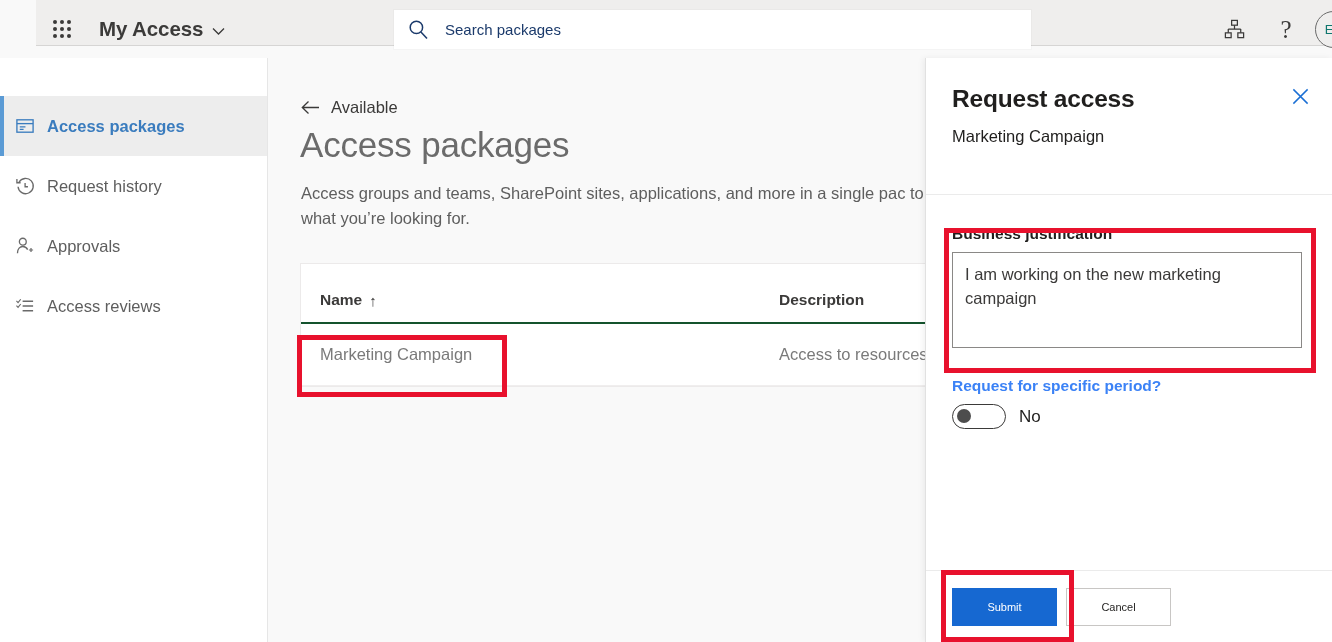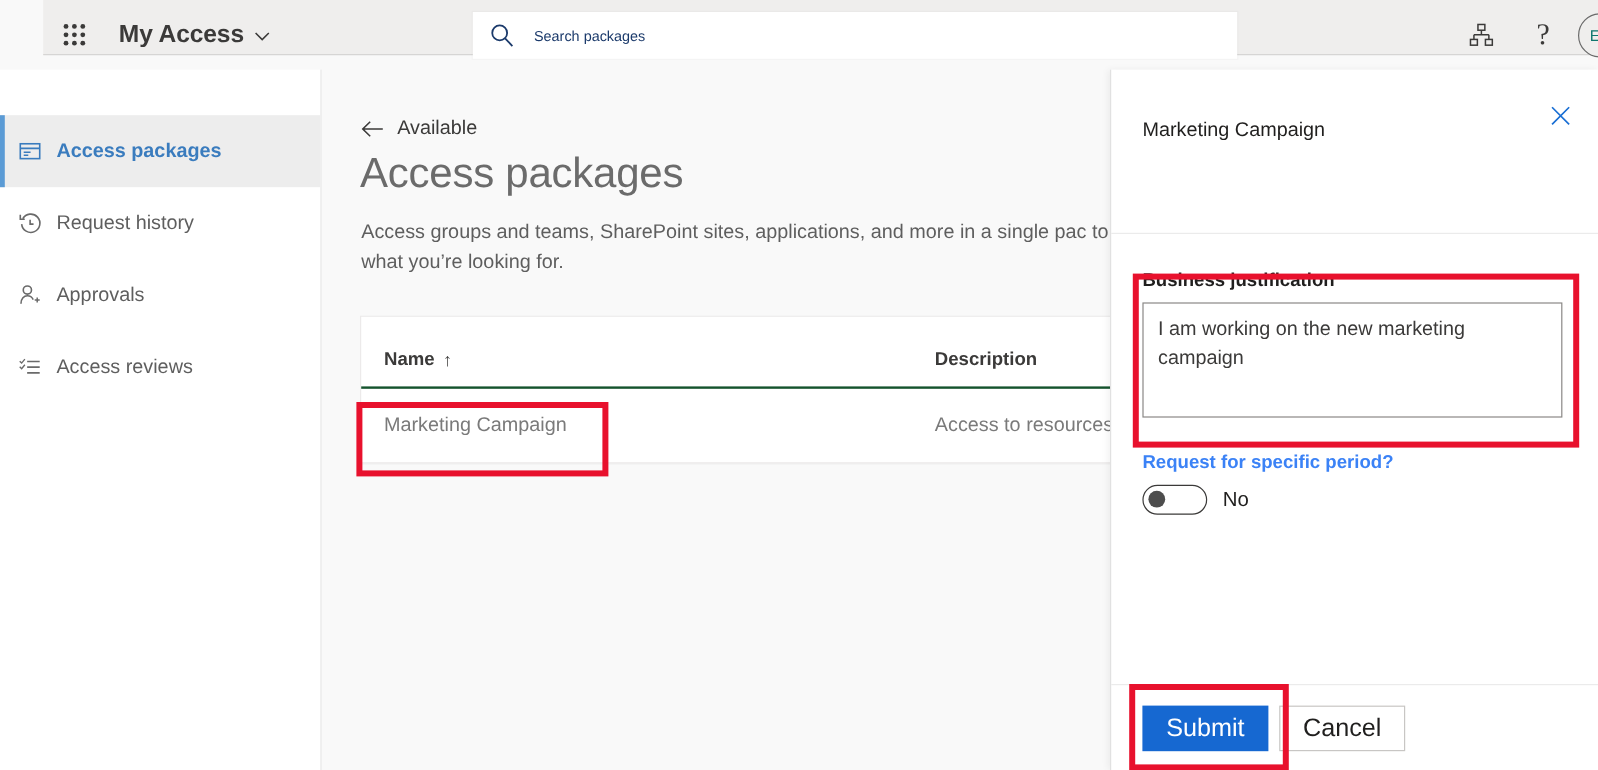--- a/index.html
+++ b/index.html
@@ -77,21 +77,21 @@
     width: 637px; height: 39px;
     background: #ffffff;
     display: flex;
     align-items: center;
     padding-left: 14px;
     cursor: text;
     box-shadow: 0 0 0 1px rgba(0,0,0,0.02);
   }
   .search-ico { width: 21px; height: 21px; flex: 0 0 auto; }
   .search-placeholder {
-    font-size: 12px;
+    font-size: 15px;
     color: #1b3a6b;
     margin-left: 16px;
     user-select: none;
   }
 
   .topbar-right {
     position: absolute;
     right: 8px; top: 0;
     height: 58px;
     display: flex;
@@ -327,21 +327,21 @@
     height: 72px;
     border-top: 1px solid #ebebeb;
     display: flex;
     align-items: center;
     padding-left: 26px;
     gap: 9px;
   }
   .btn {
     height: 38px;
     min-width: 105px;
-    font-size: 21px;
+    font-size: 11px;
     font-family: "Liberation Sans", sans-serif;
     cursor: pointer;
     border: 1px solid transparent;
     display: flex; align-items: center; justify-content: center;
   }
   .btn-primary { background: #1668d1; color: #ffffff; }
   .btn-default { background: #ffffff; color: #201f1e; border: 1px solid #c8c6c4; }
 
   
   .annot {
@@ -490,20 +490,21 @@
       <div class="table-row">
         <div class="td name">Marketing Campaign</div>
         <div class="td desc">Access to resources</div>
       </div>
     </div>
   </div>
 
   <div class="panel">
 
     <div class="panel-head">
+      <div class="panel-title">Request access</div>
       <div class="panel-sub">Marketing Campaign</div>
       <div class="panel-close">
         <svg viewBox="0 0 20 20" width="19" height="19" aria-hidden="true">
           <path d="M2.5 2.5 L17.5 17.5 M17.5 2.5 L2.5 17.5" fill="none" stroke="#1a6fd4" stroke-width="1.5"></path>
         </svg>
       </div>
     </div>
 
     <div class="panel-body">
       <div class="field-label">Business justification</div>

